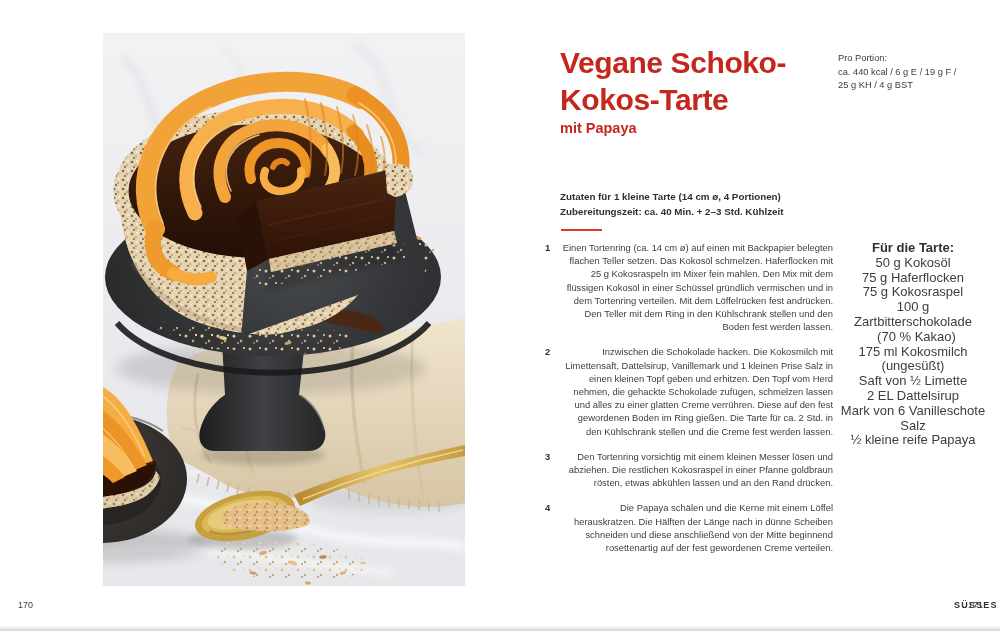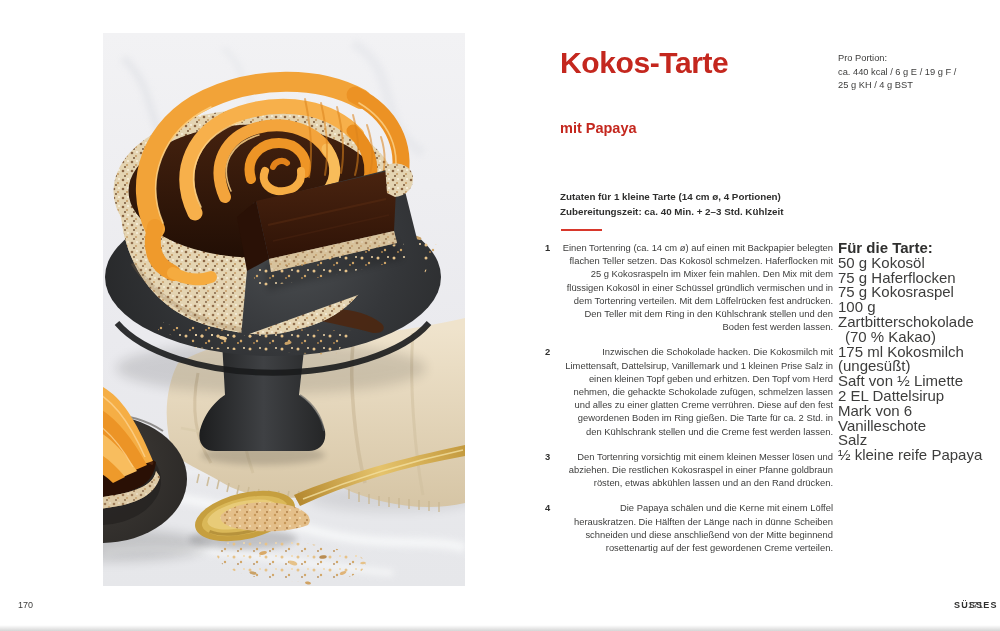--- a/index.html
+++ b/index.html
@@ -16,21 +16,21 @@
          font-size:30px;line-height:37px;letter-spacing:-0.4px;}
   .subtitle{left:560px;top:120px;color:#c4271e;font-weight:700;font-size:14.5px;}
   .nutrition{left:838px;top:52px;width:150px;color:#3d3d3c;font-size:9.3px;line-height:13.5px;}
   .metahead{left:560px;top:189px;width:300px;color:#2f2f2e;font-weight:700;
             font-size:9.8px;line-height:15px;}
   .rule{left:561px;top:229px;width:41px;height:2px;background:#d8372b;}
   .steps{left:545px;top:241px;width:288px;color:#3d3d3c;font-size:9.4px;line-height:13.2px;}
   .step{display:flex;margin-bottom:12px;}
   .step .num{width:17px;flex:0 0 17px;font-weight:700;color:#2f2f2e;}
   .step .txt{flex:1;text-align:right;}
-  .ingredients{left:838px;top:241px;width:150px;color:#3d3d3c;font-size:15px;line-height:14.8px;}
+  .ingredients{left:838px;top:241px;width:150px;color:#3d3d3c;font-size:13px;line-height:14.8px;text-align:center;}
   .ingredients .head{font-weight:700;color:#2f2f2e;}
   .ing-line.indent{padding-left:7px;}
   .footer{top:600px;font-size:9px;color:#2f2f2e;}
   .f-num{font-weight:400;color:#3c3c3b;}
   .f-sec{font-weight:700;letter-spacing:1.2px;}
   .fnum-left{left:18px;}
   .fsec-left{left:58px;margin-top:47px;}
   .fsec-right{left:954px;}
   .fnum-right{left:968px;}
   .page-edge{left:0;bottom:0;width:1000px;height:6px;
@@ -246,20 +246,21 @@
     <ellipse cx="220" cy="524" rx="3.8" ry="1.7" fill="#b98c52" transform="rotate(-8 220 524)"></ellipse>
     <ellipse cx="150" cy="540" rx="3.6" ry="1.6" fill="#caa267" transform="rotate(12 150 540)"></ellipse>
     <ellipse cx="240" cy="540" rx="3.4" ry="1.5" fill="#e0b478" transform="rotate(-20 240 540)"></ellipse>
     <ellipse cx="205" cy="550" rx="3" ry="1.4" fill="#cfa263" transform="rotate(8 205 550)"></ellipse>
     <ellipse cx="260" cy="530" rx="2.8" ry="1.3" fill="#e6c289" transform="rotate(-4 260 530)"></ellipse>
   </g>
 </svg>
 </div>
 
 <div class="abs title">
+  <div>Vegane Schoko-</div>
   <div>Kokos-Tarte</div>
 </div>
 
 <div class="abs subtitle">mit Papaya</div>
 
 <div class="abs nutrition">
   <div>Pro Portion:</div>
   <div>ca. 440 kcal / 6 g E / 19 g F /</div>
   <div>25 g KH / 4 g BST</div>
 </div>

